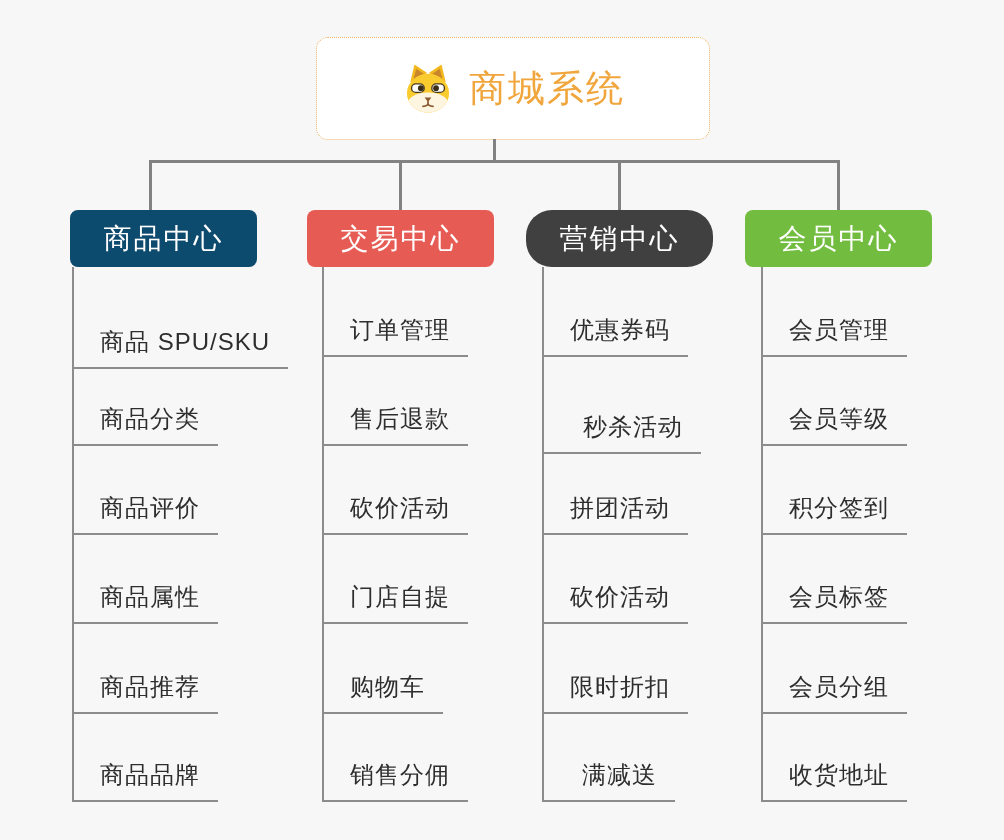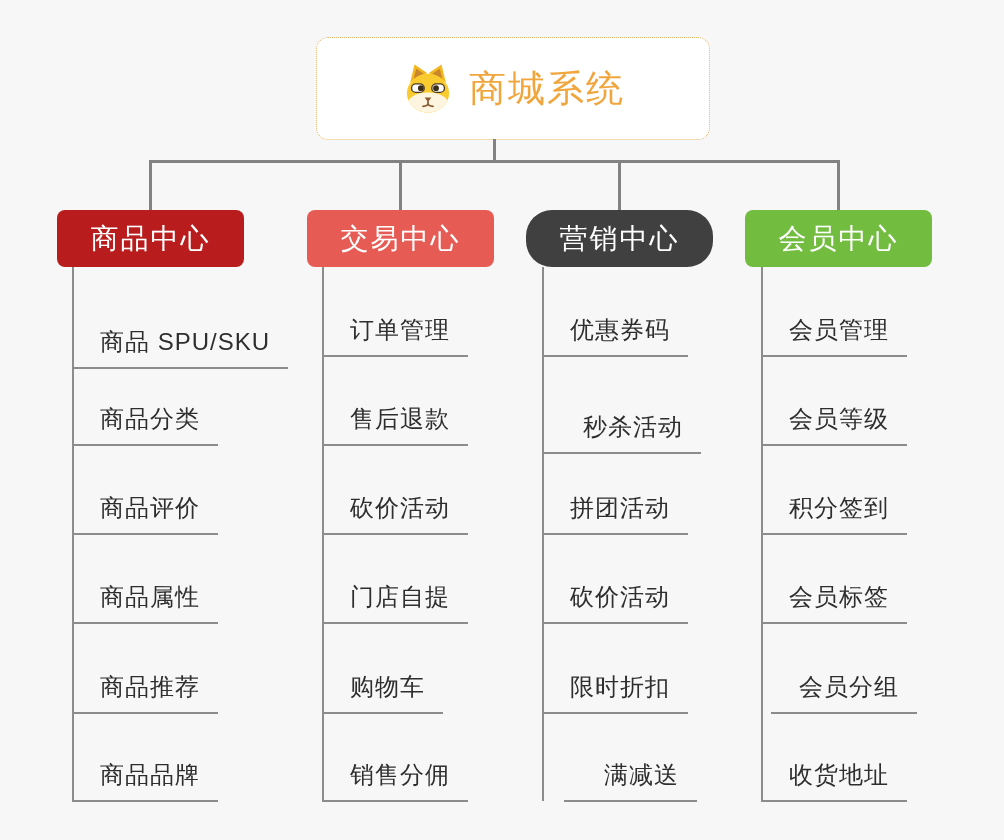--- a/index.html
+++ b/index.html
@@ -90,21 +90,21 @@
       <path d="M32,47 v2 q0,3.5 -6,3.5 M32,49 q0,3.5 6,3.5" stroke="#8a5a33" stroke-width="2" fill="none" stroke-linecap="round"></path>
     </svg>
     <span class="root-title">商城系统</span>
   </div>
 
   <div class="line stem"></div>
   <div class="line bus"></div>
 
   <div id="branches">
       <div class="line drop" style="left: 149px;"></div>
-      <div class="branch-box" style="left: 57px; background: #b91c1c; text-align: center;">商品中心</div>
+      <div class="branch-box" style="left: 70px; background: #0c4a6e; text-align: center;">商品中心</div>
       <div class="vline line" style="left: 72px; top: 267px; height: 534px;"></div>
       <div class="leaf" style="left: 72px; top: 313px; margin-top: 12px;">商品 SPU/SKU</div>
       <div class="leaf" style="left: 72px; top: 402px;">商品分类</div>
       <div class="leaf" style="left: 72px; top: 491px;">商品评价</div>
       <div class="leaf" style="left: 72px; top: 580px;">商品属性</div>
       <div class="leaf" style="left: 72px; top: 670px;">商品推荐</div>
       <div class="leaf" style="left: 72px; top: 758px;">商品品牌</div>
       <div class="line drop" style="left: 399px;"></div>
       <div class="branch-box" style="left: 307px; background: rgb(230, 92, 85);">交易中心</div>
       <div class="vline line" style="left: 322px; top: 267px; height: 534px;"></div>
@@ -115,25 +115,25 @@
       <div class="leaf" style="left: 322px; top: 670px;">购物车</div>
       <div class="leaf" style="left: 322px; top: 758px;">销售分佣</div>
       <div class="line drop" style="left: 618px;"></div>
       <div class="branch-box" style="left: 526px; background: #404040; border-radius: 26px;">营销中心</div>
       <div class="vline line" style="left: 542px; top: 267px; height: 534px;"></div>
       <div class="leaf" style="left: 542px; top: 313px;">优惠券码</div>
       <div class="leaf" style="left: 542px; top: 410px; padding-left: 41px;">秒杀活动</div>
       <div class="leaf" style="left: 542px; top: 491px;">拼团活动</div>
       <div class="leaf" style="left: 542px; top: 580px;">砍价活动</div>
       <div class="leaf" style="left: 542px; top: 670px;">限时折扣</div>
-      <div class="leaf" style="left: 564px; top: 758px; padding-left: 40px;">满减送</div>
+      <div class="leaf" style="left: 542px; top: 758px; padding-left: 40px;">满减送</div>
       <div class="line drop" style="left: 837px;"></div>
       <div class="branch-box" style="left: 745px; background: rgb(114, 188, 64);">会员中心</div>
       <div class="vline line" style="left: 761px; top: 267px; height: 534px;"></div>
       <div class="leaf" style="left: 761px; top: 313px;">会员管理</div>
       <div class="leaf" style="left: 761px; top: 402px;">会员等级</div>
       <div class="leaf" style="left: 761px; top: 491px;">积分签到</div>
       <div class="leaf" style="left: 761px; top: 580px; text-align: center;">会员标签</div>
-      <div class="leaf" style="left: 761px; top: 670px; margin-left: 10px;">会员分组</div>
+      <div class="leaf" style="left: 761px; top: 670px;">会员分组</div>
       <div class="leaf" style="left: 761px; top: 758px;">收货地址</div>
     </div>
 
 </div>
 
 </body></html>

